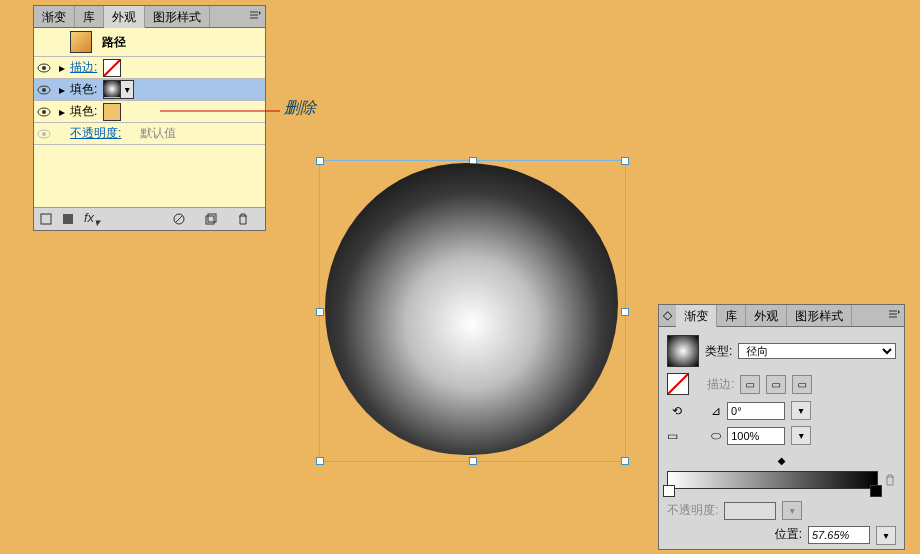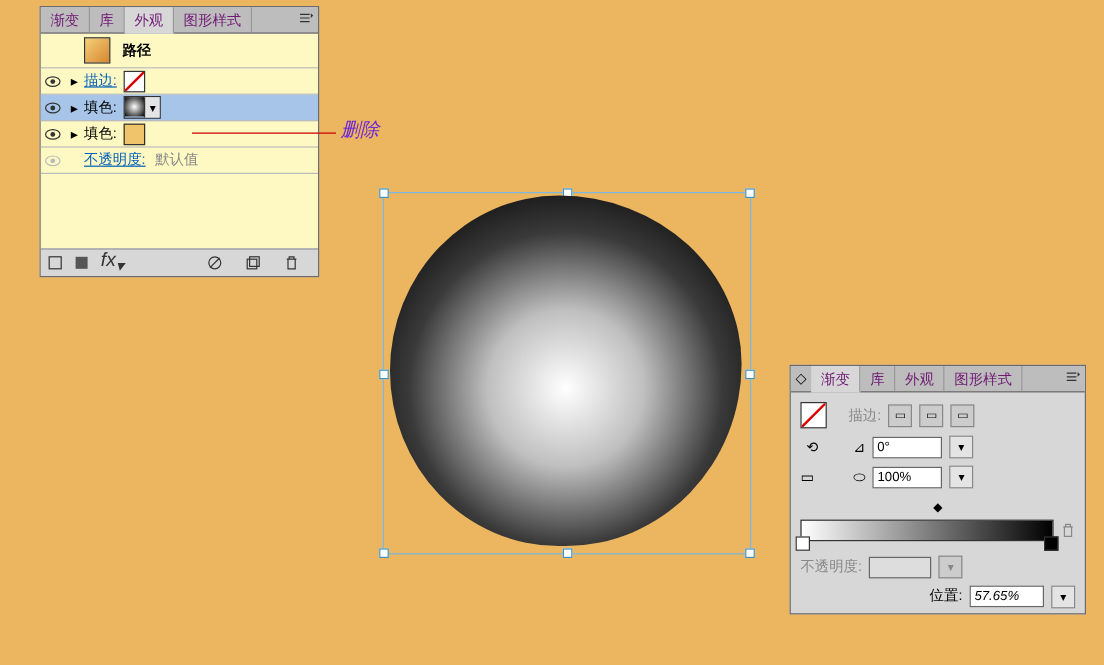--- a/index.html
+++ b/index.html
@@ -1,31 +1,31 @@
 <!DOCTYPE html>
 <html><head>
 <meta charset="utf-8">
 <style>
 body{margin:0;background:#ebb65f;font-family:"Microsoft YaHei",sans-serif;font-size:12px;color:#000;width:920px;height:554px;overflow:hidden;position:relative}
 .panel{position:absolute;background:#d7d7d7;border:1px solid #6c6c6c}
 .tabs{display:flex;background:#bdbdbd;height:21px;border-bottom:1px solid #6c6c6c;position:relative}
-.tab{padding:3px 8px;border-right:1px solid #999;color:#701a75;cursor:pointer}
+.tab{padding:3px 8px;border-right:1px solid #999;color:#000000;cursor:pointer}
 .tab.active{background:#d7d7d7;border-bottom:1px solid #d7d7d7;margin-bottom:-1px}
 .menu-icon{position:absolute;right:4px;top:3px;cursor:pointer}
 .row{display:flex;align-items:center;height:21px;border-bottom:1px solid #bbb}
 .row:last-child{border-bottom:none}
 .row.selected{background:#a7c5e8}
 .eye{width:20px;display:flex;justify-content:center;align-items:center}
 .tri{width:16px;display:flex;justify-content:center}
 .swatch{width:16px;height:16px;border:1px solid #333;margin-right:4px;display:inline-block}
 .link{color:#0060bb;text-decoration:underline;cursor:pointer}
-.panel-foot{display:flex;align-items:center;height:22px;background:#d7d7d7;border-top:1px solid #999;padding:0 6px;font-size:16px;color:#333}
+.panel-foot{display:flex;align-items:center;height:22px;background:#d7d7d7;border-top:1px solid #999;padding:0 6px;font-size:13px;color:#333}
 .foot-icon{margin-right:10px;cursor:pointer}
 .foot-right{margin-left:auto;display:flex;gap:10px}
-.callout{position:absolute;color:#6d28d9;font-style:italic;font-size:16px}
+.callout{position:absolute;color:#0c4a6e;font-style:italic;font-size:16px}
 .canvas{position:absolute}
 .bbox{position:absolute;border:1px solid #7bb7e0}
 .handle{position:absolute;width:6px;height:6px;background:#fff;border:1px solid #3b93c7}
 .sphere{position:absolute;border-radius:50%;background:radial-gradient(circle at 50% 55%,#fff 0%,#bfbfbf 30%,#3a3a3a 60%,#0a0a0a 85%,#000 100%)}
 .field{border:1px solid #666;background:#fff;height:16px;font-size:11px;padding:0 3px}
 .small-btn{width:18px;height:17px;border:1px solid #888;background:#e4e4e4;display:inline-flex;align-items:center;justify-content:center;font-size:10px}
 .grad-prev{width:30px;height:30px;border:1px solid #333;background:radial-gradient(circle,#fff,#000)}
 .grad-bar{height:16px;background:linear-gradient(to right,#fff,#000);border:1px solid #333;position:relative}
 .grad-stop{position:absolute;bottom:-9px;width:10px;height:10px;border:1px solid #333}
 svg{display:block}
@@ -94,21 +94,21 @@
     </div>
     <div class="row" style="color:#888">
       <span class="eye">
           <svg width="14" height="10">
             <ellipse cx="7" cy="5" rx="6" ry="4" fill="none" stroke="#bbb"></ellipse>
             <circle cx="7" cy="5" r="2" fill="#bbb"></circle>
           </svg>
         </span>
       <span style="width:16px"></span>
       <span class="link" style="color:#0060bb">不透明度:</span>
-      <span style="margin-left:8px">默认值</span>
+      <span style="margin-left:19px">默认值</span>
     </div>
     <div style="height:62px"></div>
   </div>
   <div class="panel-foot">
     <span class="foot-icon">
         <svg width="12" height="12">
           <rect x="1" y="1" width="10" height="10" fill="none" stroke="#333"></rect>
         </svg>
       </span>
     <span class="foot-icon">
@@ -165,20 +165,25 @@
     <div class="tab">图形样式</div>
     <div class="menu-icon">
         <svg width="12" height="12">
           <path d="M1 3h8M1 6h8M1 9h8" stroke="#333"></path>
           <path d="M10 2l2 2-2 2z" fill="#333"></path>
         </svg>
       </div>
   </div>
   <div style="padding:8px 8px 4px 8px">
     <div style="display:flex;align-items:center;gap:6px;margin-bottom:6px">
+      <div class="grad-prev"></div>
+      <span>类型:</span>
+      <select class="field" style="flex:1"><option>径向</option></select>
+    </div>
+    <div style="display:flex;align-items:center;gap:6px;margin-bottom:6px">
       <span style="display:inline-block;width:20px;height:20px;border:1px solid #333;background:#fff;position:relative">
           <svg width="20" height="20" style="position:absolute">
             <line x1="0" y1="20" x2="20" y2="0" stroke="#d00" stroke-width="2"></line>
           </svg>
         </span>
       <span style="margin-left:12px;color:#888">描边:</span>
       <span class="small-btn" style="background:#ccc">▭</span>
       <span class="small-btn" style="background:#ccc">▭</span>
       <span class="small-btn" style="background:#ccc">▭</span>
     </div>

